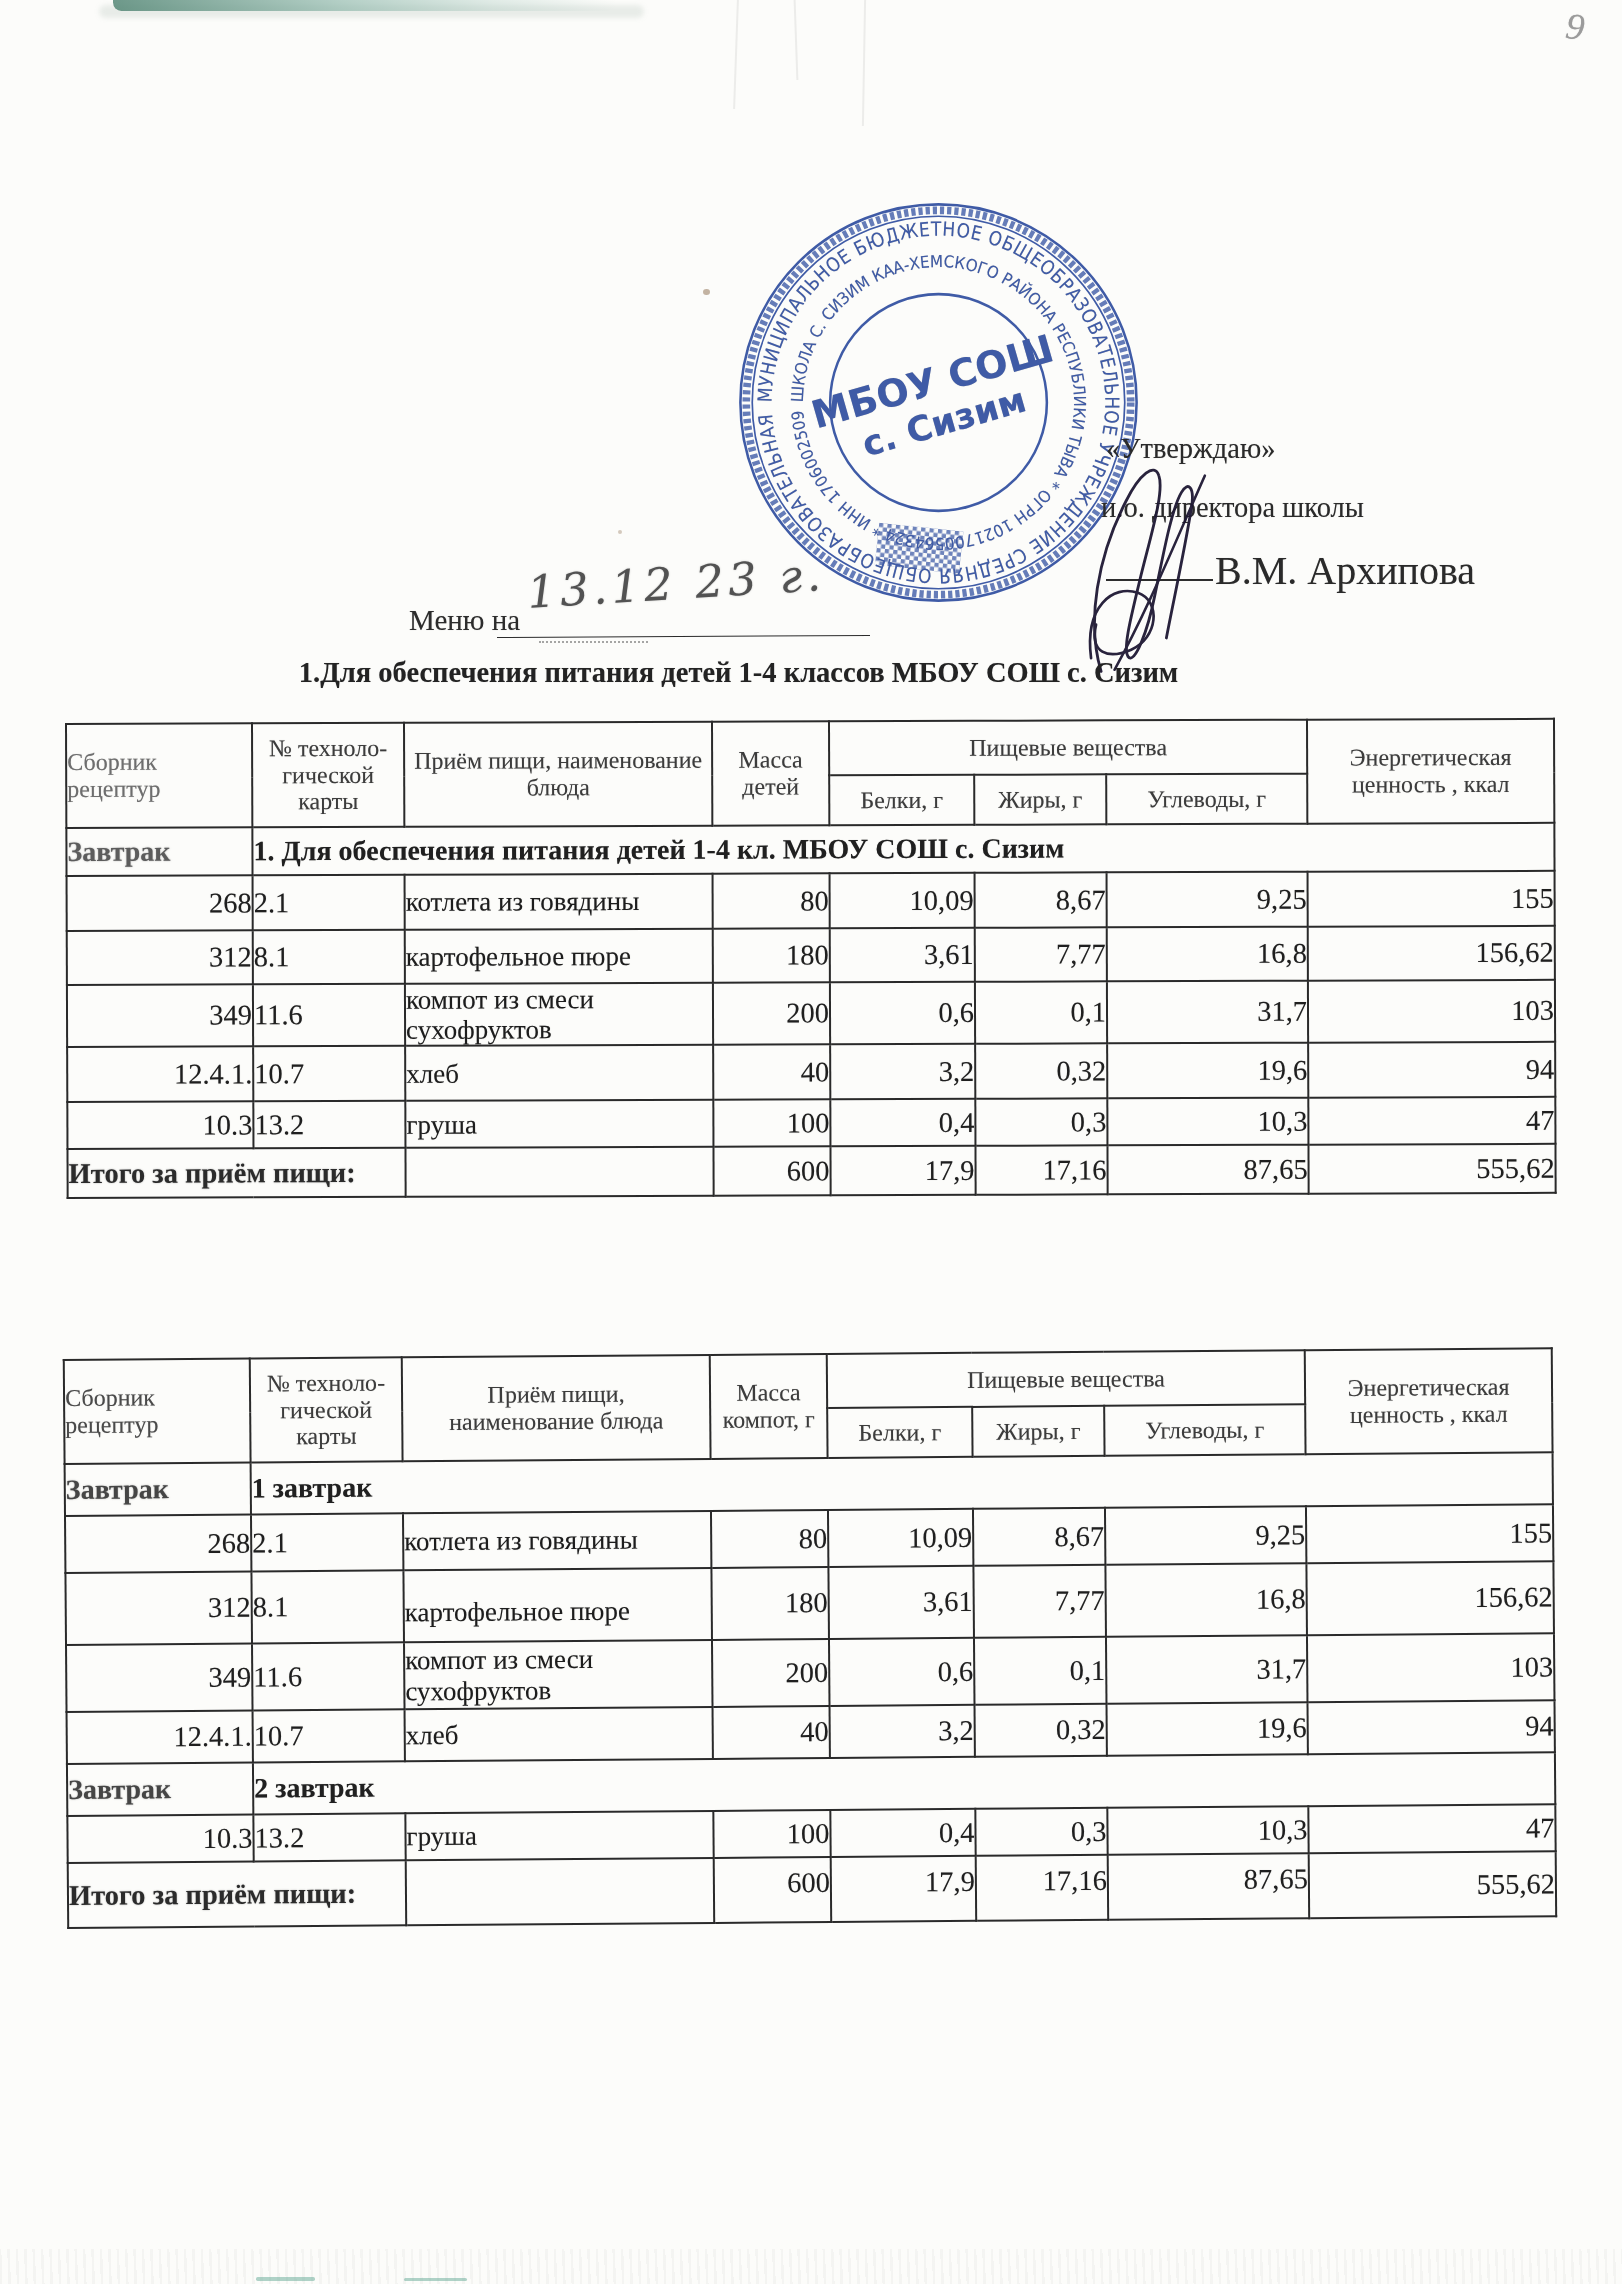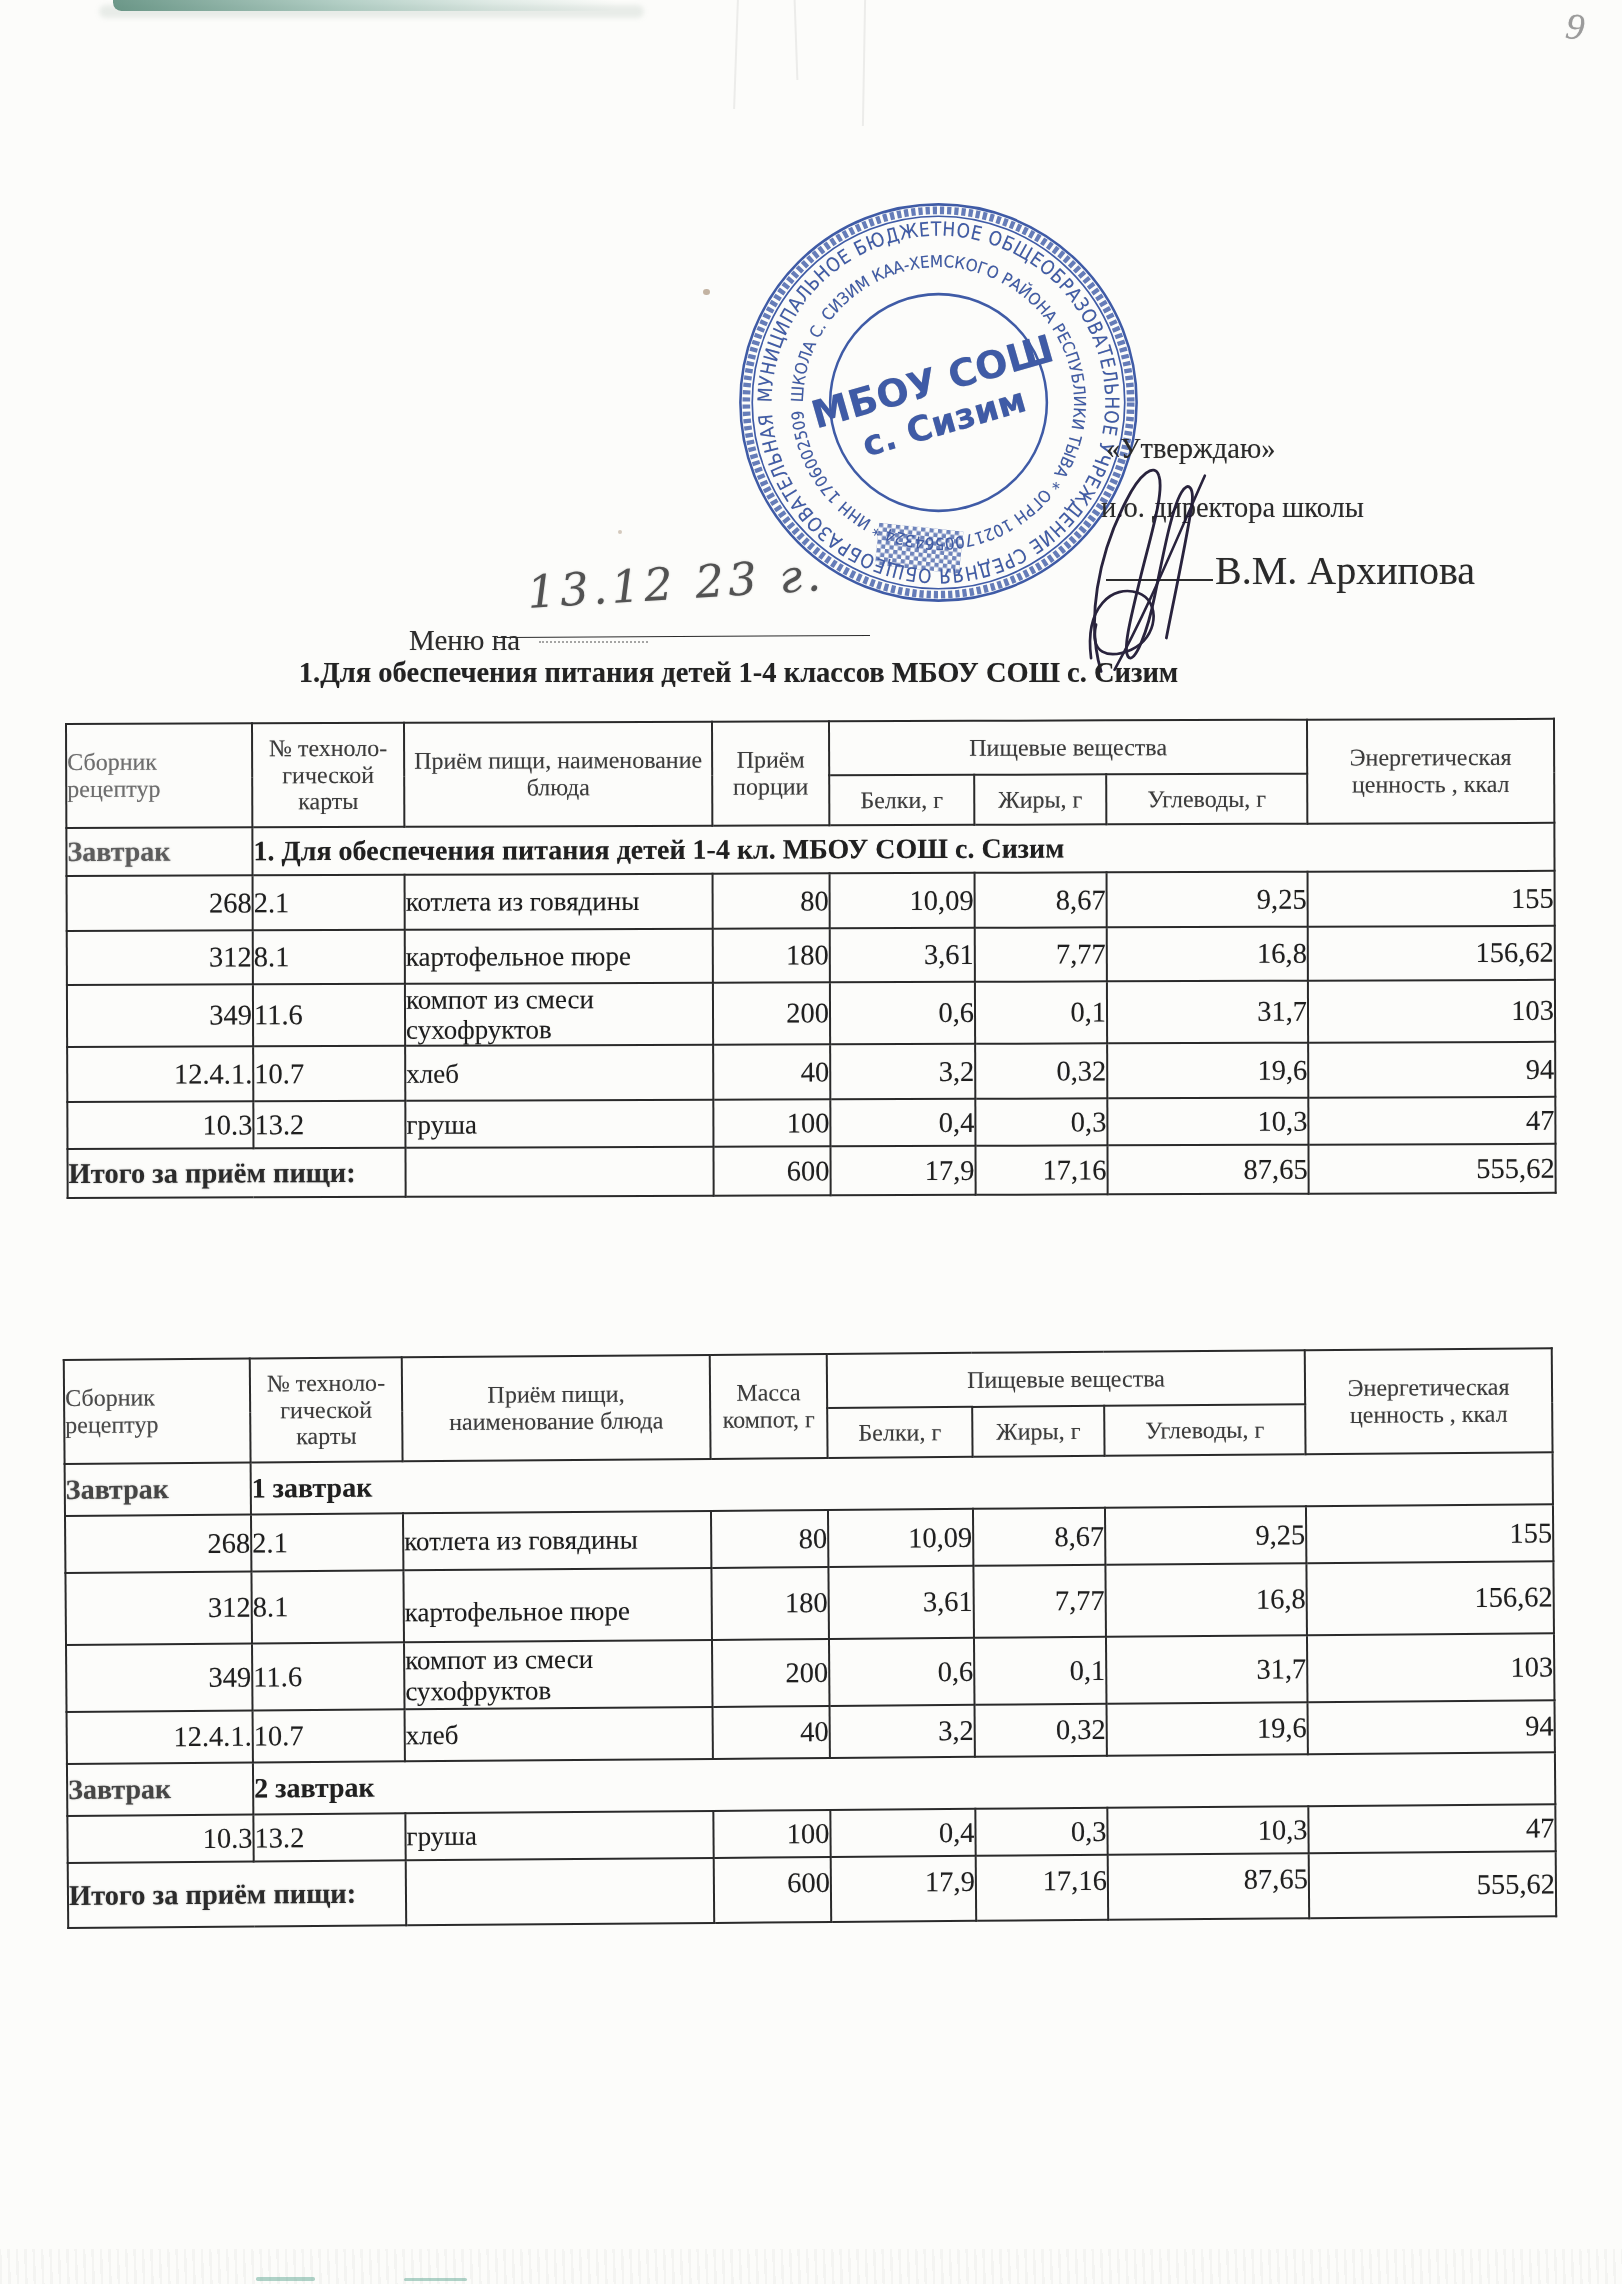--- a/index.html
+++ b/index.html
@@ -107,21 +107,21 @@
   <div class="abs appr" style="left:1101px;top:492px;">и.о. директора школы</div>
   <div class="abs hline" style="left:1106px;top:579px;width:107px;"></div>
   <div class="abs appr appr-name" style="left:1215px;top:547px;">В.М. Архипова</div>
 
   <svg class="abs sig" style="left:1076px;top:457px;" width="159" height="218" viewBox="0 0 190 260">
     <path d="M30,256 C12,196 26,118 60,52 C76,20 94,6 99,22 C106,42 88,98 76,148 C66,190 56,228 62,238 C70,250 86,206 94,166 C104,118 114,62 126,42 C134,28 142,36 138,60 C130,110 116,174 108,216" fill="none" stroke-width="3.4" stroke-linecap="round" stroke="#1e1833"></path>
     <path d="M18,240 C10,178 44,152 74,162 C102,172 98,216 66,230 C38,242 16,234 24,200" fill="none" stroke-width="3.2" stroke-linecap="round" stroke="#1e1833"></path>
     <path d="M46,254 C86,182 120,98 154,22" fill="none" stroke-width="3" stroke-linecap="round" stroke="#1e1833"></path>
   </svg>
 
-  <div class="abs menu-label" style="left:409px;top:624px;">Меню на</div>
+  <div class="abs menu-label" style="left:409px;top:604px;">Меню на</div>
   <div class="abs handwrite" style="left:527px;top:557px;">13.12 23 г.</div>
   <div class="abs menu-line" style="left:497px;top:636px;width:373px;"></div>
   <div class="abs menu-dashes" style="left:539px;top:641px;width:109px;"></div>
 
   <div class="abs title" style="top:657px;">1.Для обеспечения питания детей 1-4 классов МБОУ СОШ с. Сизим</div>
 
   <table id="tbl1" class="abs doc-tbl" style="left:65px;top:723px;width:1488px;">
     <colgroup>
       <col style="width:186px">
         <col style="width:152px">
@@ -130,21 +130,21 @@
       <col style="width:145px">
         <col style="width:132px">
         <col style="width:201px">
         <col style="width:247px">
     </colgroup>
     <tbody>
         <tr style="height:54px">
       <td rowspan="2" class="hc hc-recipe">Сборник рецептур</td>
       <td rowspan="2" class="hc">№ техноло­гической карты</td>
       <td rowspan="2" class="hc">Приём пищи, наименование блюда</td>
-      <td rowspan="2" class="hc">Приём порции</td>
+      <td rowspan="2" class="hc">Масса детей</td>
       <td colspan="3" class="hc">Пищевые вещества</td>
       <td rowspan="2" class="hc">Энергетическая ценность , ккал</td>
     </tr>
     <tr style="height:50px">
       <td class="hc">Белки, г</td>
       <td class="hc">Жиры, г</td>
       <td class="hc">Углеводы, г</td>
     </tr>
     <tr style="height:48px">
       <td class="sec-meal">Завтрак</td>

